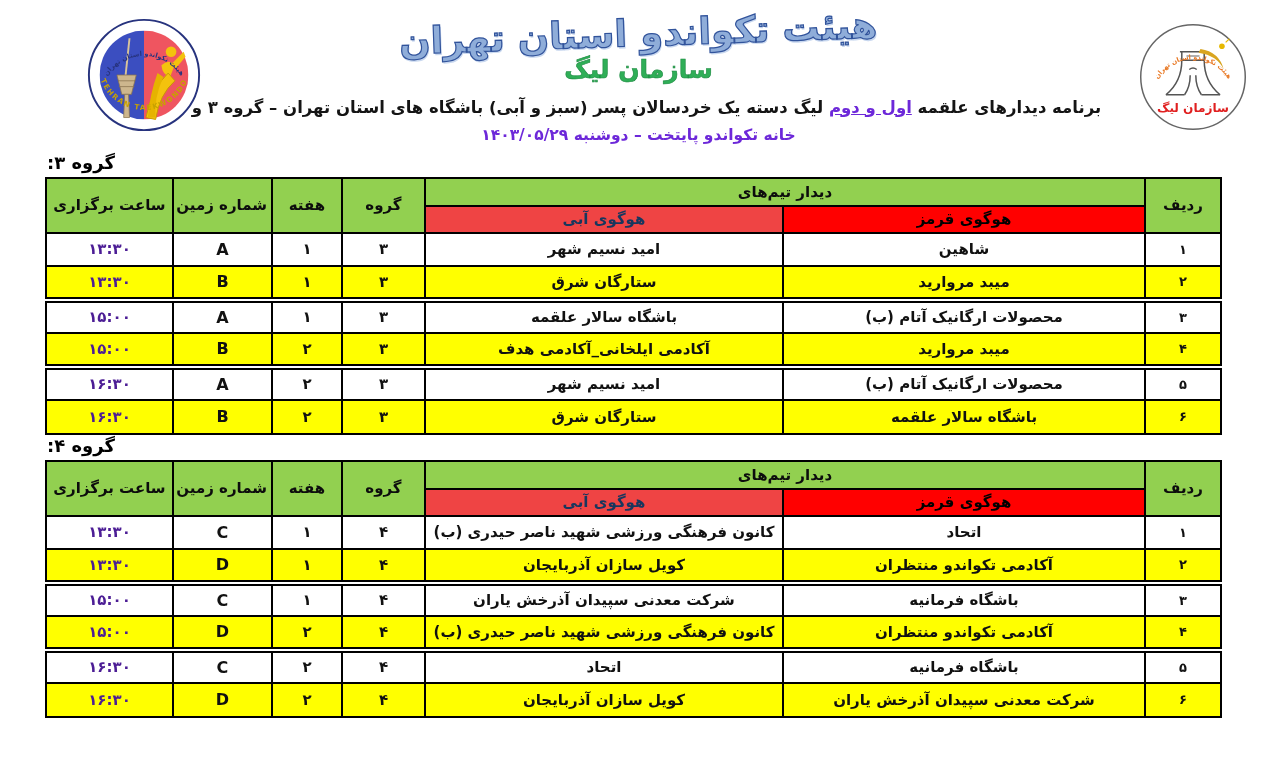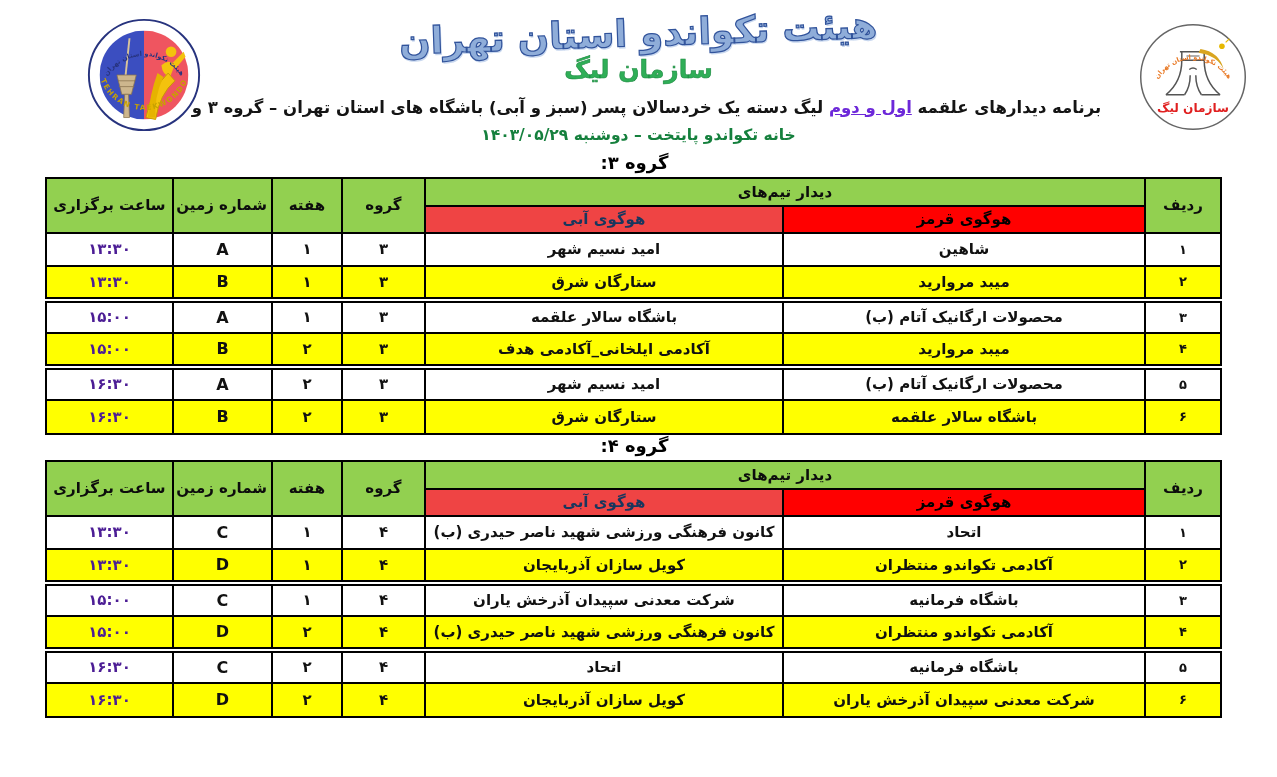--- a/index.html
+++ b/index.html
@@ -29,22 +29,22 @@
     line-height: 1.1;
   }
   .org-title {
     font-size: 25px; font-weight: bold;
     color: #2fae57;
     -webkit-text-stroke: 0.6px #1d8a41;
     margin-top: 0px;
   }
   .line1 { font-size: 16.5px; font-weight: bold; color: #141414; margin-top: 14px; }
   .line1 .hl { color: #6d28d9; text-decoration: underline; }
-  .line2 { font-size: 15.5px; font-weight: bold; color: #15803d; margin-top: 9px; }
-  .heading-wrap { margin-right: 55px; width: 1175px; text-align: center; font-size: 18px; font-weight: bold; color: #000; }
+  .line2 { font-size: 15.5px; font-weight: bold; color: #6d28d9; margin-top: 9px; }
+  .heading-wrap { margin-right: 55px; width: 1175px; text-align: left; font-size: 18px; font-weight: bold; color: #000; }
   .h1-space { margin-top: 8px; margin-bottom: 4px; }
   .h2-space { margin-top: 0; margin-bottom: 4px; }
 
   table.sched {
     margin-right: 55px;
     width: 1175px;
     border-collapse: collapse;
     table-layout: fixed;
     border: 2.5px solid #000;
   }

